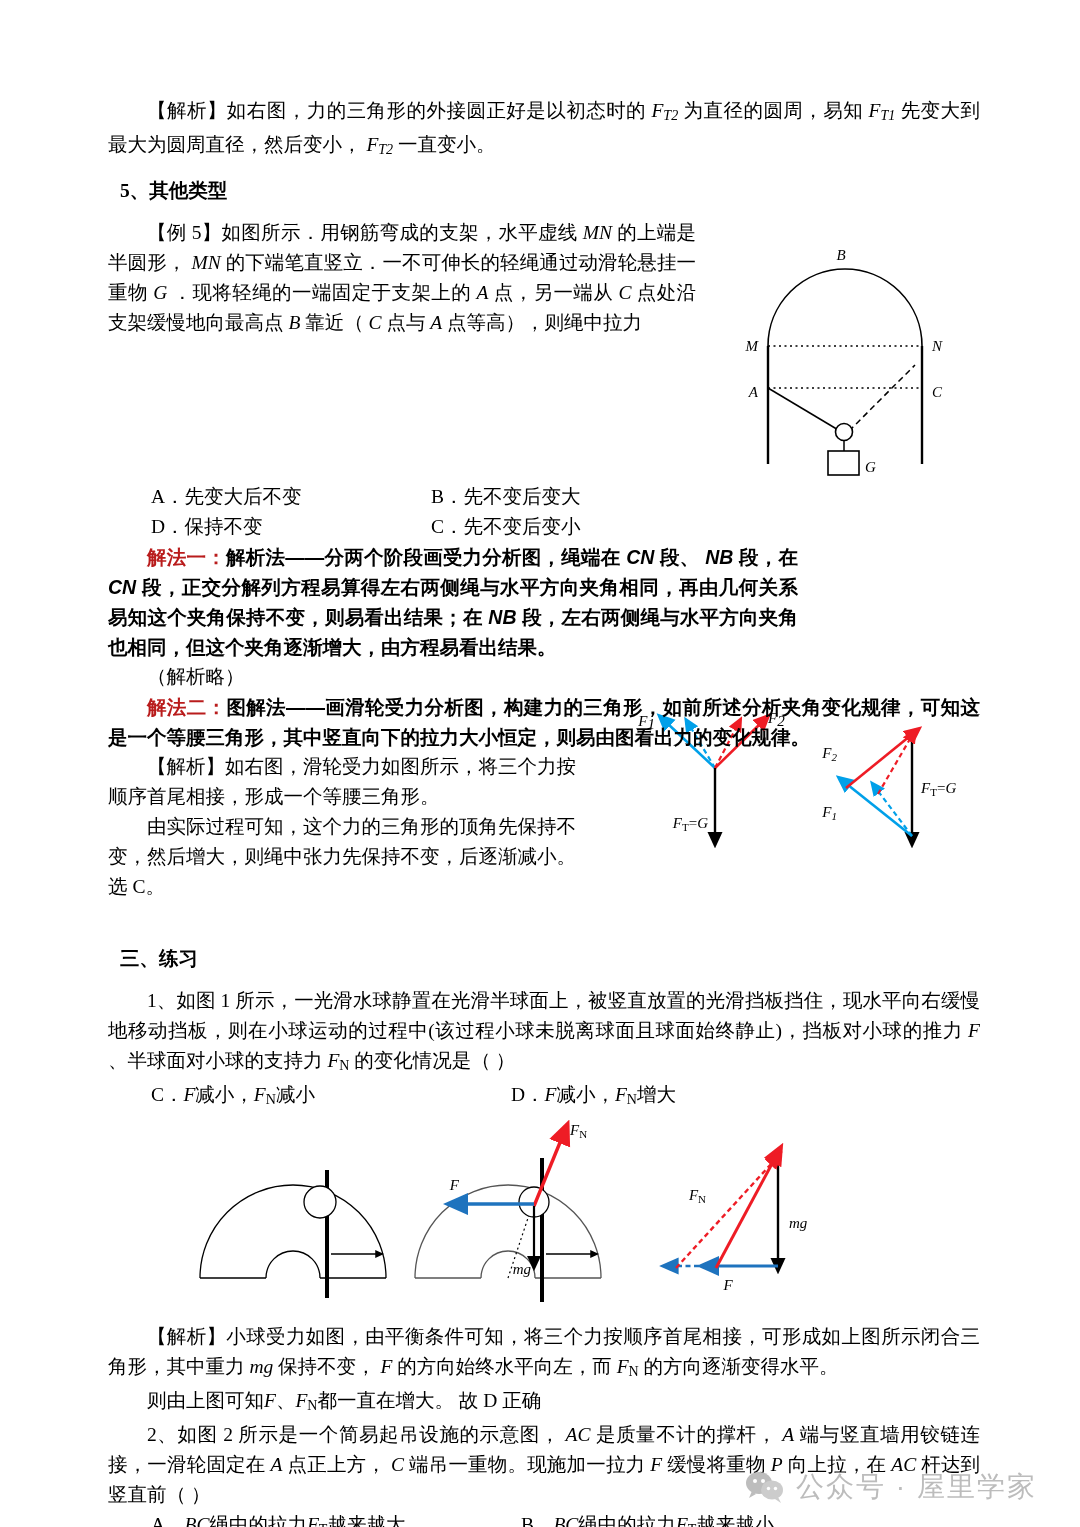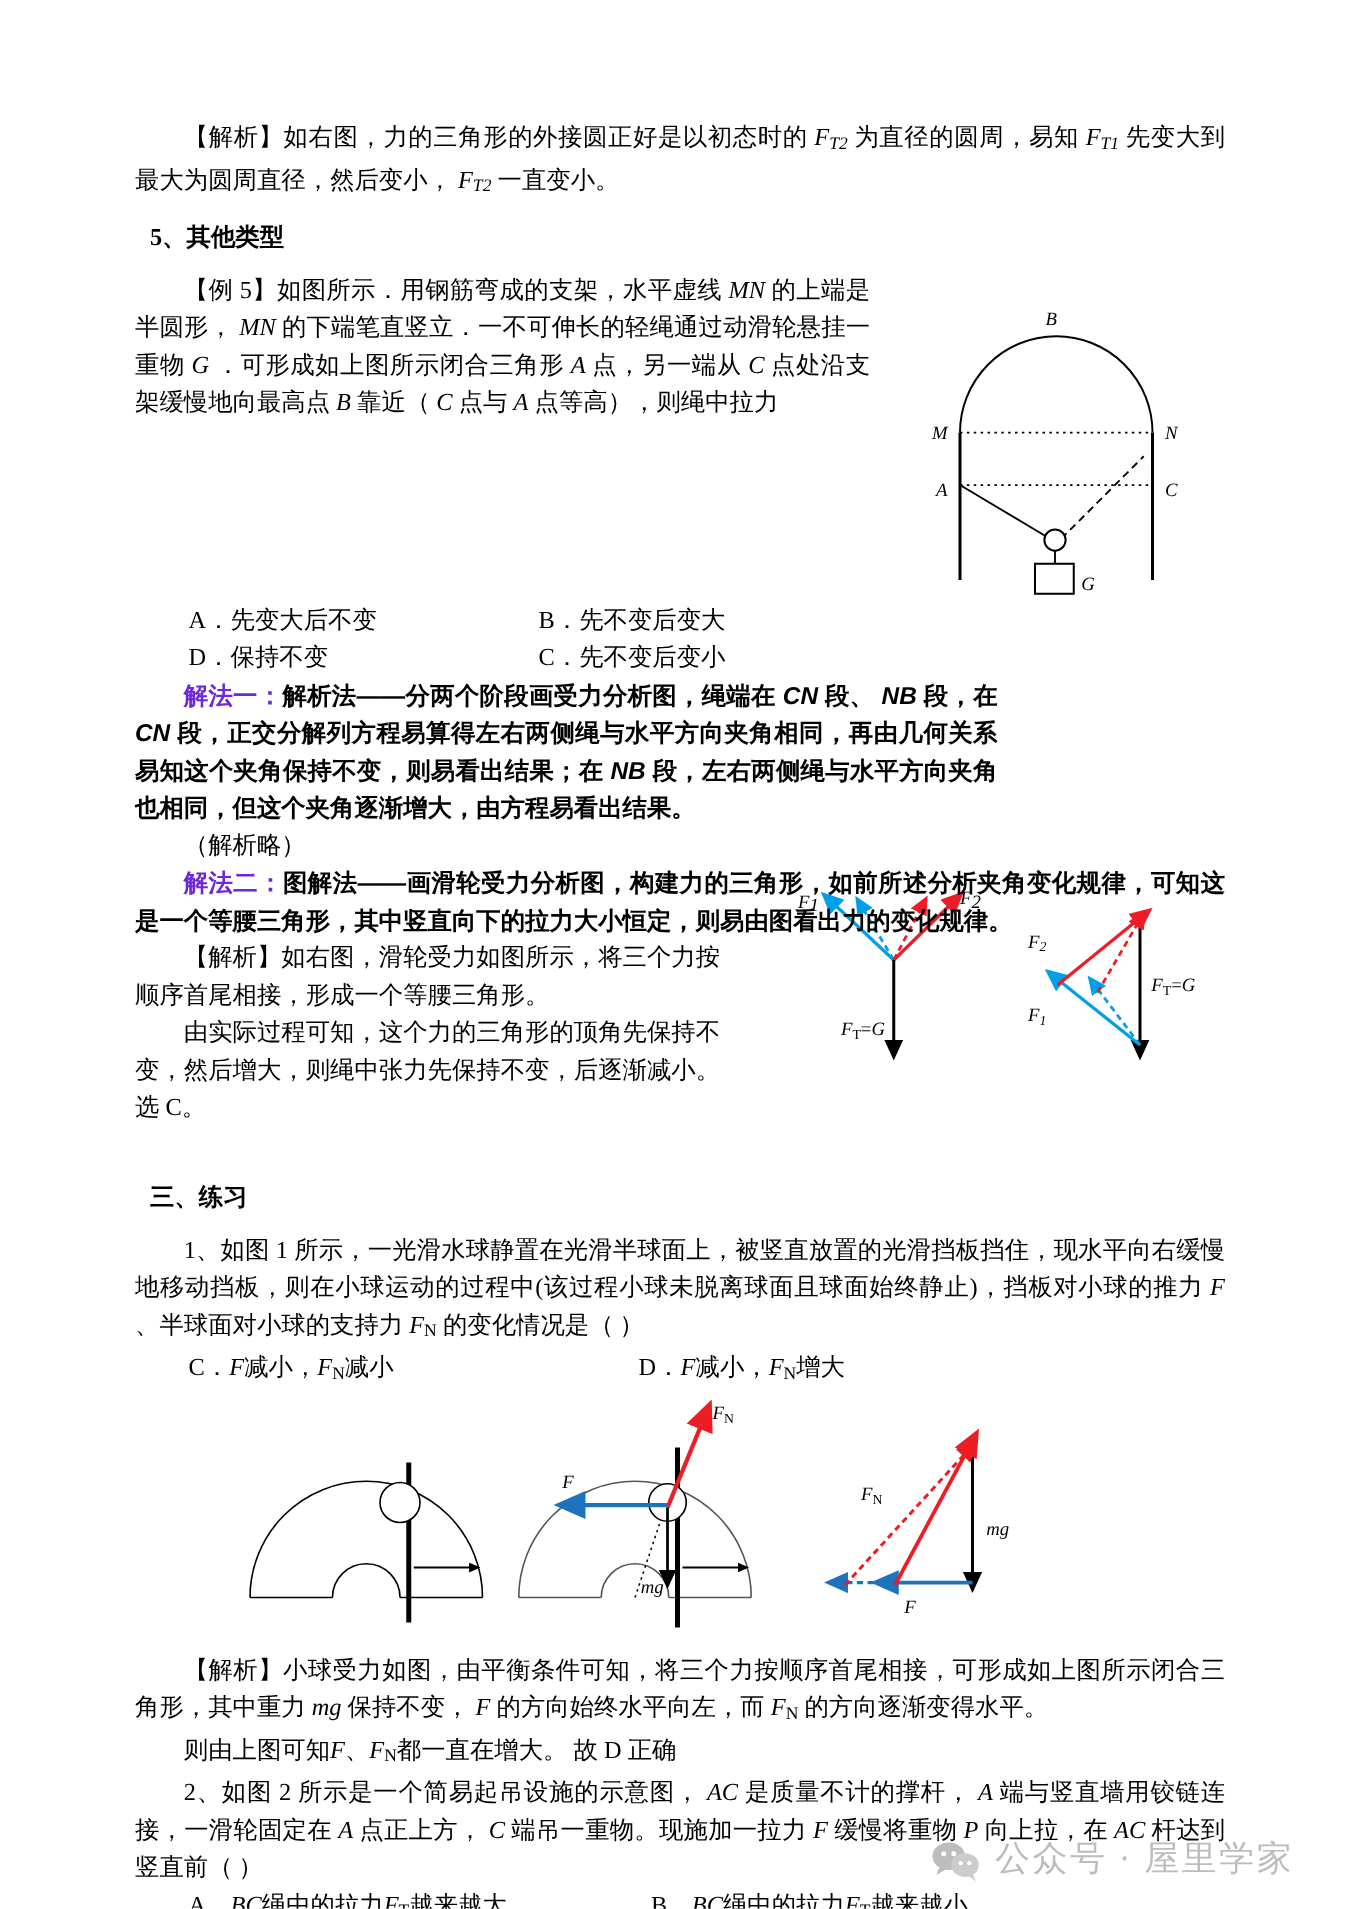--- a/index.html
+++ b/index.html
@@ -33,21 +33,21 @@
     margin: 0;
     font-size: 19.5px;
     line-height: 30px;
     text-align: justify;
     text-justify: inter-ideograph;
   }
   .indent { text-indent: 2em; }
   .kai { font-family: "Liberation Serif", "DejaVu Serif", serif; }
   .it { font-style: italic; }
   .sub { font-size: 0.72em; vertical-align: -0.22em; }
-  .red { color: #6d28d9; font-weight: bold; font-family: "Liberation Sans", "DejaVu Sans", sans-serif; }
+  .red { color: #b91c1c; font-weight: bold; font-family: "Liberation Sans", "DejaVu Sans", sans-serif; }
   .sec-head {
     font-family: Liberation Serif, serif;
     font-weight: bold;
     font-size: 19.5px;
     line-height: 30px;
     margin: 12px;
   }
   .bold-body {
     font-family: "Liberation Sans", "DejaVu Sans", sans-serif;
     font-weight: bold;
@@ -64,24 +64,24 @@
   
   .fig-float-right { float: right; margin-left: 14px; }
   .clearer { clear: both; height: 0; overflow: hidden; }
 
   
   .watermark {
     position: absolute;
     left: 744px;
     top: 1468px;
     display: flex;
-    align-items: flex-end;
+    align-items: center;
     gap: 10px;
     color: #bcbcbc;
-    font-family: Liberation Serif, serif;
+    font-family: Liberation Sans, sans-serif;
     font-size: 28px;
     letter-spacing: 2px;
     white-space: nowrap;
   }
   svg { display: block; }
   .lbl { font-family: "Liberation Serif","DejaVu Serif",serif; font-style: italic; font-size: 15px; }
   .lbl-n { font-family: "Liberation Serif","DejaVu Serif",serif; font-size: 15px; }
 </style>
 </head>
 <body>
@@ -133,21 +133,21 @@
     </svg>
   </div>
 
   <p class="kai indent">
     <span>【例 5】如图所示．用钢筋弯成的支架，水平虚线</span>
     <span class="it">MN</span>
     <span>的上端是半圆形，</span>
     <span class="it">MN</span>
     <span>的下端笔直竖立．一不可伸长的轻绳通过动滑轮悬挂一重物</span>
     <span class="it">G</span>
-    <span>．可形成如上图所示闭合三角形</span>
+    <span>．现将轻绳的一端固定于支架上的</span>
     <span class="it">A</span>
     <span>点，另一端从</span>
     <span class="it">C</span>
     <span>点处沿支架缓慢地向最高点</span>
     <span class="it">B</span>
     <span>靠近（</span>
     <span class="it">C</span>
     <span>点与</span>
     <span class="it">A</span>
     <span>点等高），则绳中拉力</span>

